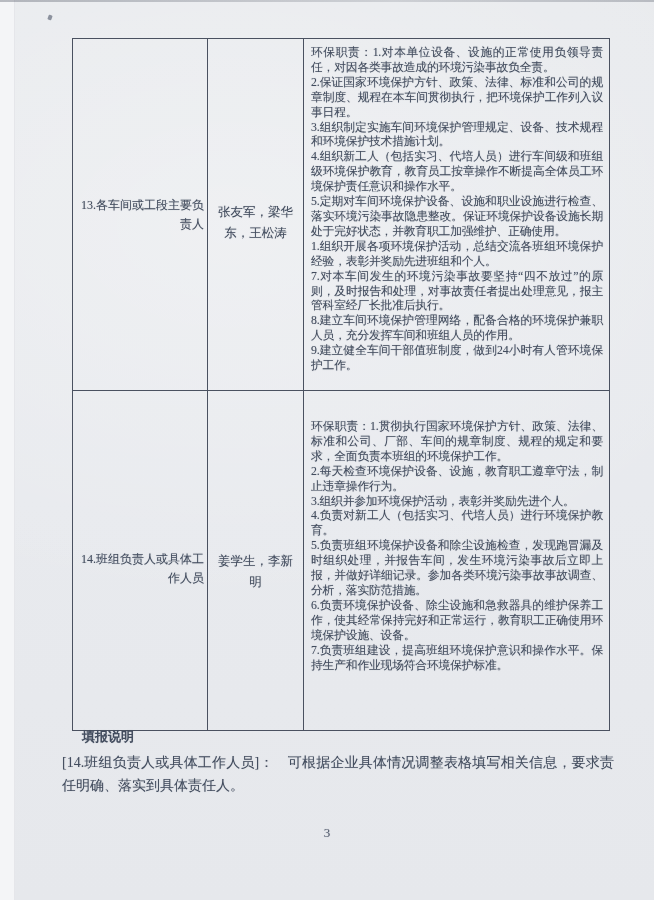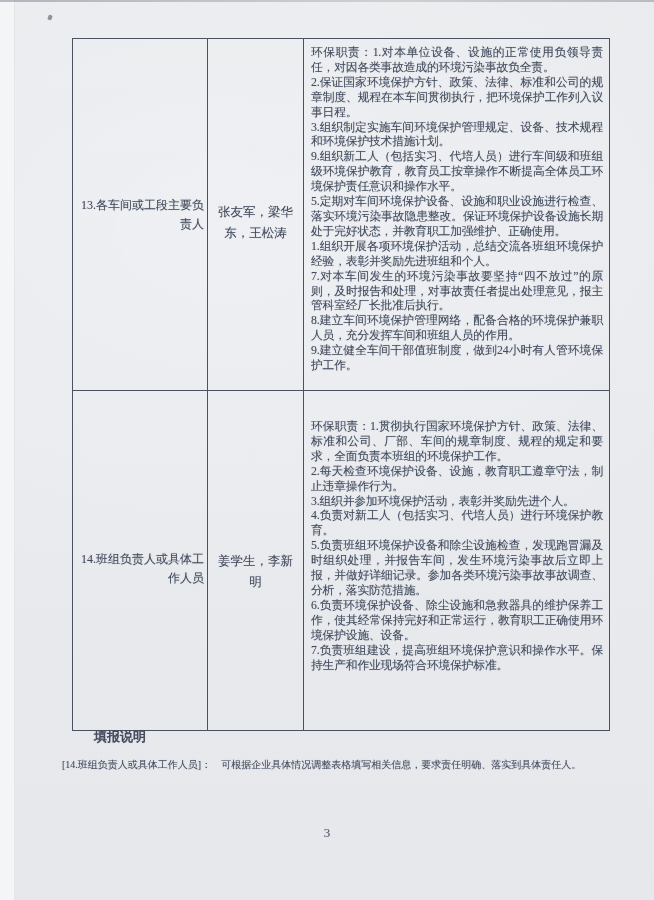--- a/index.html
+++ b/index.html
@@ -60,24 +60,24 @@
   tr.row-13 td.names{padding-top:17px;}
   tr.row-14 td.role{padding-top:16px;}
   tr.row-14 td.names{padding-top:22px;}
   tr.row-14 td.duties{padding-top:28px;}
   .duty-line{margin:0;}
   .notes{
     position:absolute;left:62px;top:729px;width:552px;
     text-shadow:0 0 1px rgba(66,76,94,0.3);
   }
   .notes-title{
-    margin-left:32px;font-weight:bold;font-size:13px;line-height:16px;
+    margin-left:20px;font-weight:bold;font-size:13px;line-height:16px;
   }
   .notes-item{
-    margin-top:12px;font-size:10px;line-height:16px;text-align:justify;
+    margin-top:6px;font-size:14px;line-height:23px;text-align:justify;
   }
   .page-number{
     position:absolute;left:0;top:825px;width:654px;
     text-align:center;font-size:13px;color:#555e70;
     text-shadow:0 0 1px rgba(85,94,112,0.4);
   }
 </style>
 </head>
 <body>
 
@@ -94,21 +94,21 @@
           <span>13.各车间或工段主要负责人</span>
         </td>
         <td class="names">
           <span>张友军，梁华东，王松涛</span>
         </td>
         <td class="duties">
           <div>
               <div class="duty-line">环保职责：1.对本单位设备、设施的正常使用负领导责任，对因各类事故造成的环境污染事故负全责。</div>
               <div class="duty-line">2.保证国家环境保护方针、政策、法律、标准和公司的规章制度、规程在本车间贯彻执行，把环境保护工作列入议事日程。</div>
               <div class="duty-line">3.组织制定实施车间环境保护管理规定、设备、技术规程和环境保护技术措施计划。</div>
-              <div class="duty-line">9.组织新工人（包括实习、代培人员）进行车间级和班组级环境保护教育，教育员工按章操作不断提高全体员工环境保护责任意识和操作水平。</div>
+              <div class="duty-line">4.组织新工人（包括实习、代培人员）进行车间级和班组级环境保护教育，教育员工按章操作不断提高全体员工环境保护责任意识和操作水平。</div>
               <div class="duty-line">5.定期对车间环境保护设备、设施和职业设施进行检查、落实环境污染事故隐患整改。保证环境保护设备设施长期处于完好状态，并教育职工加强维护、正确使用。</div>
               <div class="duty-line">1.组织开展各项环境保护活动，总结交流各班组环境保护经验，表彰并奖励先进班组和个人。</div>
               <div class="duty-line">7.对本车间发生的环境污染事故要坚持“四不放过”的原则，及时报告和处理，对事故责任者提出处理意见，报主管科室经厂长批准后执行。</div>
               <div class="duty-line">8.建立车间环境保护管理网络，配备合格的环境保护兼职人员，充分发挥车间和班组人员的作用。</div>
               <div class="duty-line">9.建立健全车间干部值班制度，做到24小时有人管环境保护工作。</div>
             </div>
         </td>
       </tr>
       <tr class="row-14">
         <td class="role">

